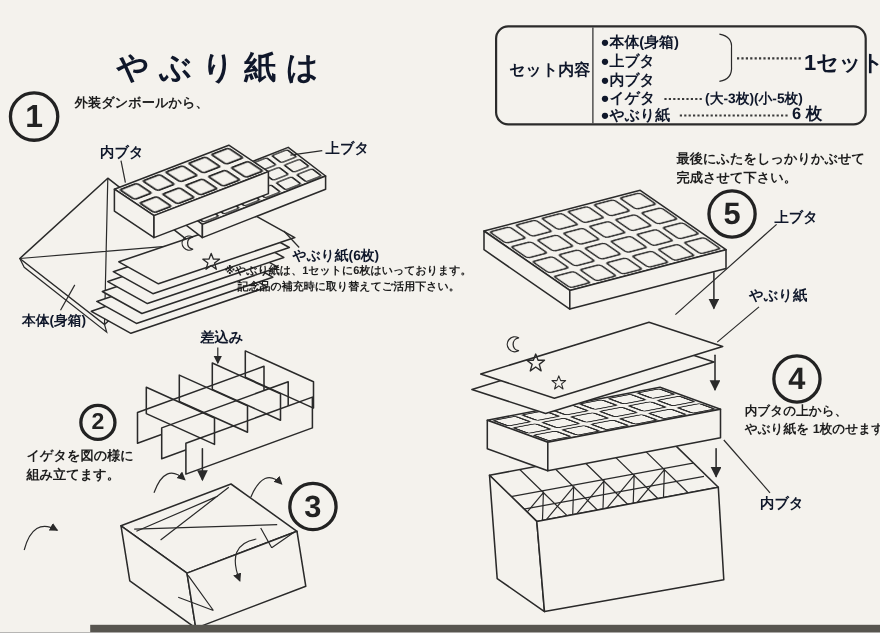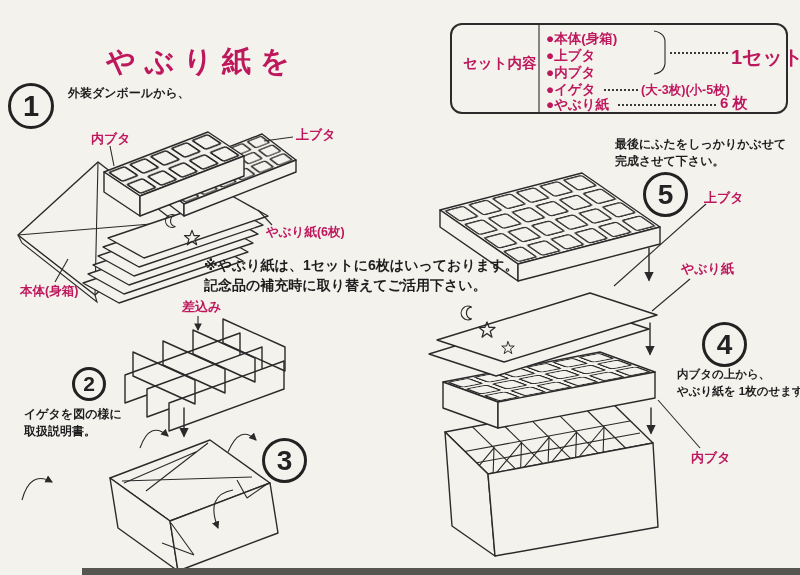--- a/index.html
+++ b/index.html
@@ -2,21 +2,21 @@
 <html><head>
 <meta charset="utf-8">
 <style>
   html,body{margin:0;padding:0;background:#888;}
   .stage{
     position:relative;width:800px;height:575px;margin:0 auto;
     background:#f4f2ed;overflow:hidden;
     font-family:"Liberation Sans","DejaVu Sans",sans-serif;
     color:#1d1d1d;
   }
-  .lbl{position:absolute;font-weight:bold;white-space:nowrap;color:#be185d;}
+  .lbl{position:absolute;font-weight:bold;white-space:nowrap;color:#0f172a;}
   .title{font-size:29px;letter-spacing:9px;font-weight:bold;}
   .circ{
     position:absolute;border:3.5px solid #222;border-radius:50%;
     display:flex;align-items:center;justify-content:center;
     font-weight:bold;color:#222;background:transparent;box-sizing:border-box;
   }
   .steptxt{position:absolute;font-size:12px;font-weight:bold;line-height:1.45;white-space:nowrap;}
   .setbox{
     position:absolute;left:450px;top:23px;width:338px;height:91px;
     border:2.5px solid #2b2b2b;border-radius:12px;box-sizing:border-box;
@@ -141,21 +141,21 @@
     <path class="art" marker-end="url(#ah)" d="M650,323 L650,354"></path>
     <path class="art" marker-end="url(#ah)" d="M651,408 L651,433"></path>
     <path class="thin" d="M706,204 L614,286"></path>
     <path class="thin" d="M690,279 L652,311"></path>
     <path class="thin" d="M700,448 L658,400"></path>
 
     <path class="thin" d="M539,25 L539,112" stroke-width="1.6"></path>
     <path class="thin" d="M654,31 Q666,33 665,44 L665,60 Q666,72 654,74" stroke-width="1.8"></path>
   </svg>
 
-  <div class="lbl title" style="left:106px;top:42px;">やぶり紙を</div>
+  <div class="lbl title" style="left:106px;top:42px;">やぶり紙は</div>
 
   <div class="setbox"></div>
   <div class="lbl" style="left:463px;top:54px;font-size:14.5px;">セット内容</div>
   <div class="lbl" style="left:546px;top:30px;font-size:13.5px;"><span>●</span><span>本体(身箱)</span></div>
   <div class="lbl" style="left:546px;top:47px;font-size:13.5px;"><span>●</span><span>上ブタ</span></div>
   <div class="lbl" style="left:546px;top:64px;font-size:13.5px;"><span>●</span><span>内ブタ</span></div>
   <div class="dots" style="left:670px;top:52px;width:58px;"></div>
   <div class="lbl" style="left:731px;top:44px;font-size:20px;">1セット</div>
   <div class="lbl" style="left:546px;top:81px;font-size:13.5px;"><span>●</span><span>イゲタ</span></div>
   <div class="dots" style="left:604px;top:89px;width:34px;"></div>
@@ -168,32 +168,32 @@
       <span>1</span>
     </div>
   <div class="steptxt" style="left:68px;top:85px;">
     <div>外装ダンボールから、</div>
   </div>
   <div class="lbl" style="left:91px;top:130px;font-size:13px;">内ブタ</div>
   <div class="lbl" style="left:296px;top:126px;font-size:13px;">上ブタ</div>
   <div class="lbl" style="left:266px;top:224px;font-size:12.5px;">やぶり紙(6枚)</div>
   <div class="lbl" style="left:20px;top:283px;font-size:12.5px;">本体(身箱)</div>
 
-  <div class="steptxt" style="left:204px;top:255px;font-size:14px;">
+  <div class="steptxt" style="left:204px;top:240px;font-size:10px;">
     <div>※やぶり紙は、1セットに6枚はいっております。</div>
-    <div style="">記念品の補充時に取り替えてご活用下さい。</div>
+    <div style="margin-left:12px;">記念品の補充時に取り替えてご活用下さい。</div>
   </div>
 
   <div class="lbl" style="left:182px;top:298px;font-size:13px;">差込み</div>
   <div class="circ" style="left:72px;top:367px;width:34px;height:34px;font-size:21px;border-width:3px;">
       <span>2</span>
     </div>
   <div class="steptxt" style="left:24px;top:406px;">
     <div>イゲタを図の様に</div>
-    <div>取扱説明書。</div>
+    <div>組み立てます。</div>
   </div>
 
   <div class="circ" style="left:262px;top:438px;width:45px;height:45px;font-size:28px;">
       <span>3</span>
     </div>
 
   <div class="steptxt" style="left:615px;top:136px;">
     <div>最後にふたをしっかりかぶせて</div>
     <div>完成させて下さい。</div>
   </div>

